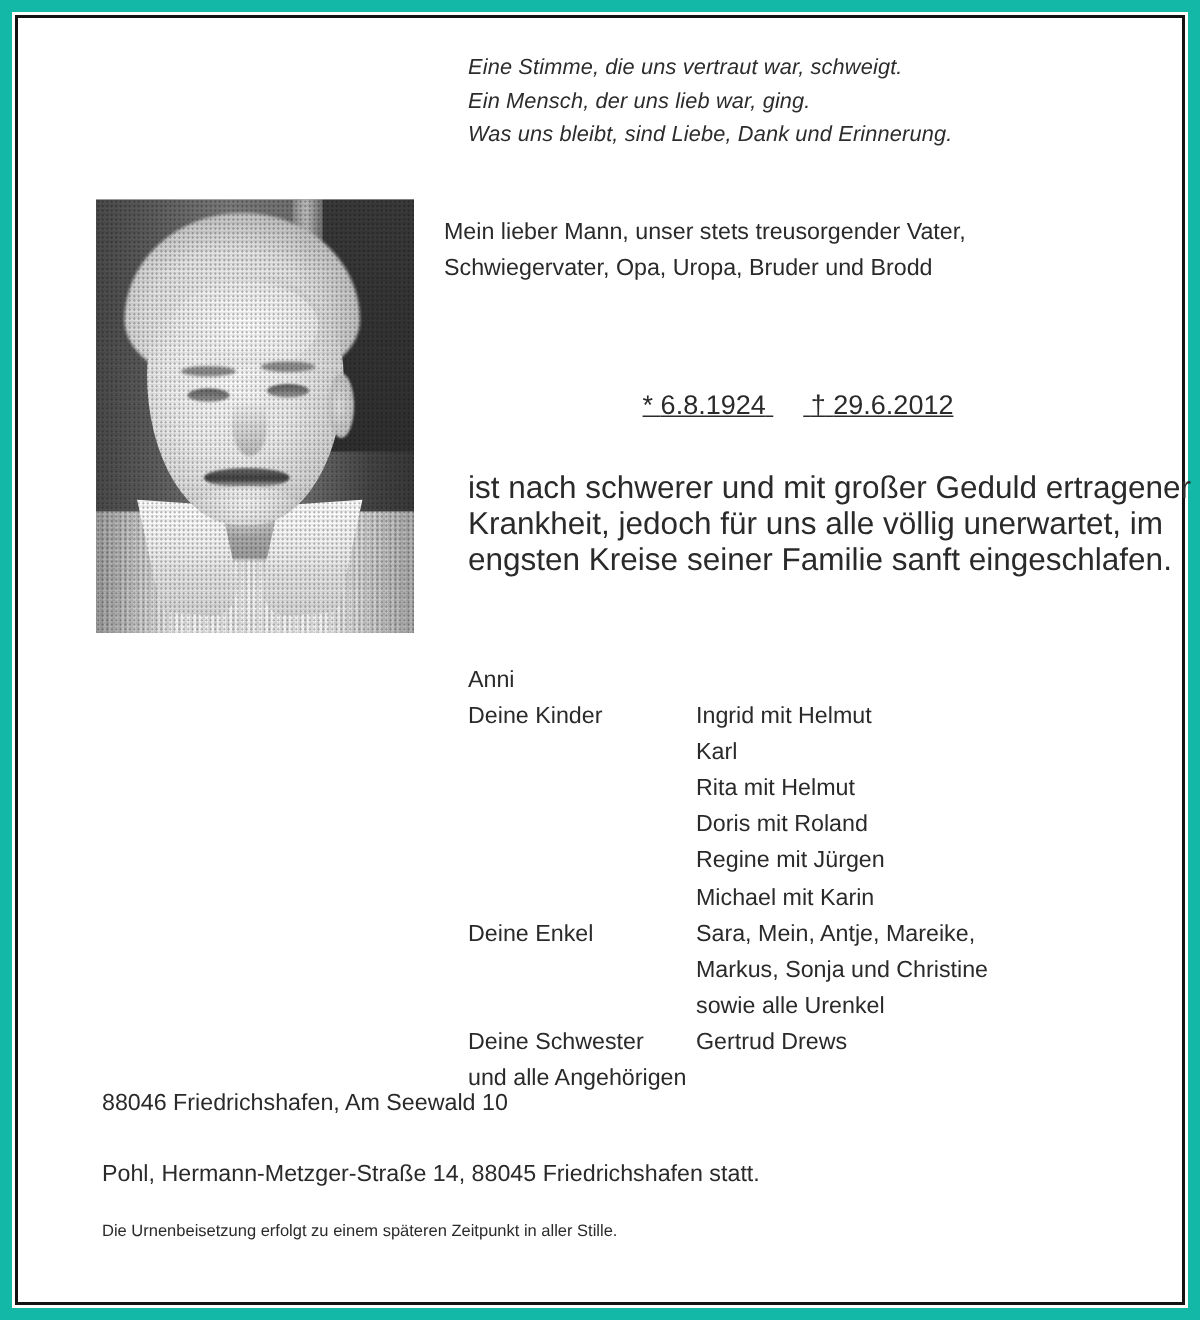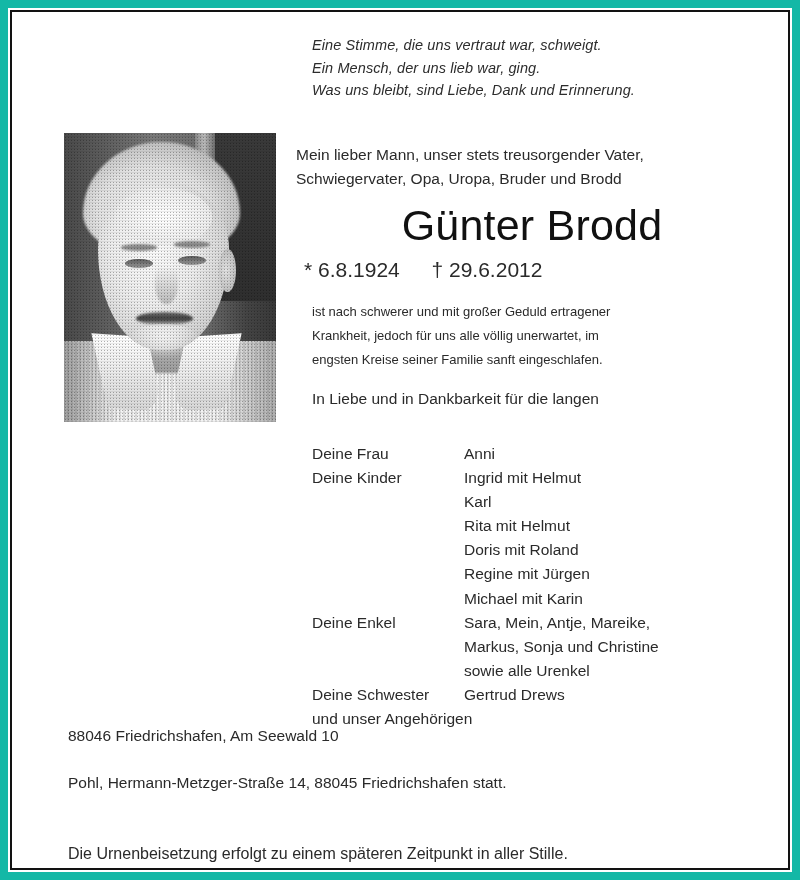--- a/index.html
+++ b/index.html
@@ -262,34 +262,35 @@
     letter-spacing: .2px;
     color: #111111;
     white-space: nowrap;
   }
 
   #dates {
     position: absolute;
     left: 292px;
     top: 248px;
     width: 456px;
-    text-align: left;
+    text-align: center;
+    font-size: 18px;
+    line-height: 20px;
+    color: #2a2a2a;
+    white-space: nowrap;
+    text-decoration: underline;
+  }
+  #dates .sep { display: inline-block; width: 20px; }
+
+  #body-1 {
+    position: absolute;
+    left: 300px;
+    top: 302px;
+    width: 450px;
     font-size: 21px;
-    line-height: 20px;
-    color: #2a2a2a;
-    white-space: nowrap;
-  }
-  #dates .sep { display: inline-block; width: 20px; }
-
-  #body-1 {
-    position: absolute;
-    left: 300px;
-    top: 288px;
-    width: 450px;
-    font-size: 13px;
     line-height: 24px;
     color: #2a2a2a;
   }
   #body-2 {
     position: absolute;
     left: 300px;
     top: 375px;
     width: 450px;
     font-size: 15.5px;
     line-height: 24px;
@@ -337,23 +338,23 @@
     left: 56px;
     top: 759px;
     width: 690px;
     font-size: 15.5px;
     line-height: 24px;
     color: #2a2a2a;
   }
   #interment {
     position: absolute;
     left: 56px;
-    top: 830px;
+    top: 797px;
     width: 690px;
-    font-size: 16px;
+    font-size: 11px;
     line-height: 24px;
     color: #2a2a2a;
   }
   #ceremony .sline, #interment .sline { display: block; white-space: nowrap; }
 </style>
 </head>
 <body>
 
 <div id="notice">
   <div id="frame-gap">
@@ -390,43 +391,40 @@
             <div class="grain"></div>
             <div class="halftone"></div>
           </div>
         </div>
 
         <div id="salutation">
           <span class="sline">Mein lieber Mann, unser stets treusorgender Vater,</span>
           <span class="sline">Schwiegervater, Opa, Uropa, Bruder und Brodd</span>
         </div>
 
-        <div id="name">Günter Brodd</div>
 
         <div id="dates">
           <span>*</span>
           <span>6.8.1924</span>
           <span class="sep"></span>
           <span>†</span>
           <span>29.6.2012</span>
         </div>
 
         <div id="body-1">
           <span class="sline">ist nach schwerer und mit großer Geduld ertragener</span>
           <span class="sline">Krankheit, jedoch für uns alle völlig unerwartet, im</span>
           <span class="sline">engsten Kreise seiner Familie sanft eingeschlafen.</span>
         </div>
 
         <div id="body-2">
-          <span class="sline">In Liebe und in Dankbarkeit für die langen</span>
         </div>
 
         <div id="family">
           <div class="frow">
-            <span class="flabel">Deine Frau</span>
             <span class="fvalues">
               <span class="fvalue">Anni</span>
             </span>
           </div>
           <div class="frow">
             <span class="flabel">Deine Kinder</span>
             <span class="fvalues">
               <span class="fvalue">Ingrid mit Helmut</span>
               <span class="fvalue">Karl</span>
               <span class="fvalue">Rita mit Helmut</span>
@@ -442,21 +440,21 @@
               <span class="fvalue">Markus, Sonja und Christine</span>
               <span class="fvalue">sowie alle Urenkel</span>
             </span>
           </div>
           <div class="frow">
             <span class="flabel">Deine Schwester</span>
             <span class="fvalues">
               <span class="fvalue">Gertrud Drews</span>
             </span>
           </div>
-          <span class="ftrailer">und unser Angehörigen</span>
+          <span class="ftrailer">und alle Angehörigen</span>
         </div>
 
         <div id="address">88046 Friedrichshafen, Am Seewald 10</div>
 
         <div id="ceremony">
           <span class="sline">Pohl, Hermann-Metzger-Straße 14, 88045 Friedrichshafen statt.</span>
         </div>
 
         <div id="interment">
           <span class="sline">Die Urnenbeisetzung erfolgt zu einem späteren Zeitpunkt in aller Stille.</span>

